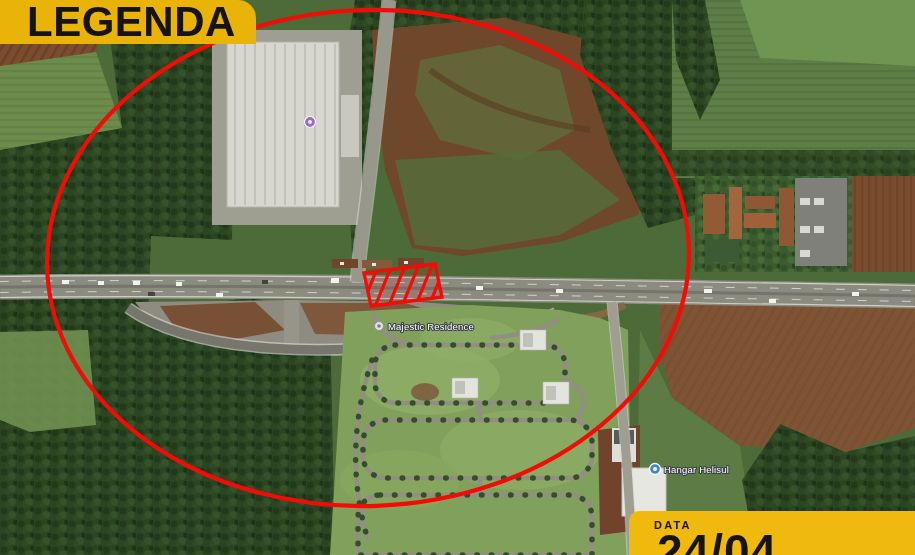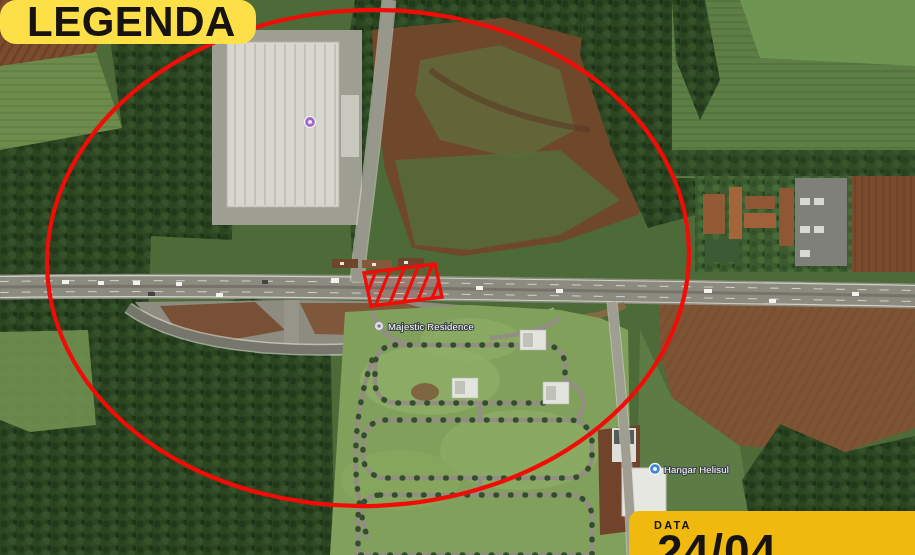--- a/index.html
+++ b/index.html
@@ -255,21 +255,21 @@
   <ellipse cx="368" cy="258" rx="321" ry="248" transform="rotate(-2 368 258)" fill="none" stroke="#f20c07" stroke-width="4.2" stroke-linecap="round"></ellipse>
   <g stroke="#f20c07">
     <g clip-path="url(#hatchClip)" stroke-width="3.2">
       <path d="M346,312 L368,258 M359,313 L381,259 M372,314 L394,260 M385,315 L407,261
                M398,316 L420,262 M411,317 L433,263 M424,318 L446,264 M437,319 L459,265" fill="none"></path>
     </g>
     <polygon points="364,273 435,264 442,297 371,306" fill="rgba(242,12,7,0.10)" stroke-width="3.4"></polygon>
   </g>
 </svg>
 
-  <div class="banner legend-banner" style="background: #fde047; border-radius: 16px;">
+  <div class="banner legend-banner" style="background: #eab308;">
     <span class="legend-text" style="color: rgb(22, 19, 16);">LEGENDA</span>
   </div>
 
   <div class="banner date-banner" style="background: rgb(240, 185, 13);">
     <div class="date-title" style="color: rgb(22, 19, 16);">DATA</div>
     <div class="date-value" style="color: rgb(22, 19, 16);">24/04</div>
   </div>
 
 </div>
 

